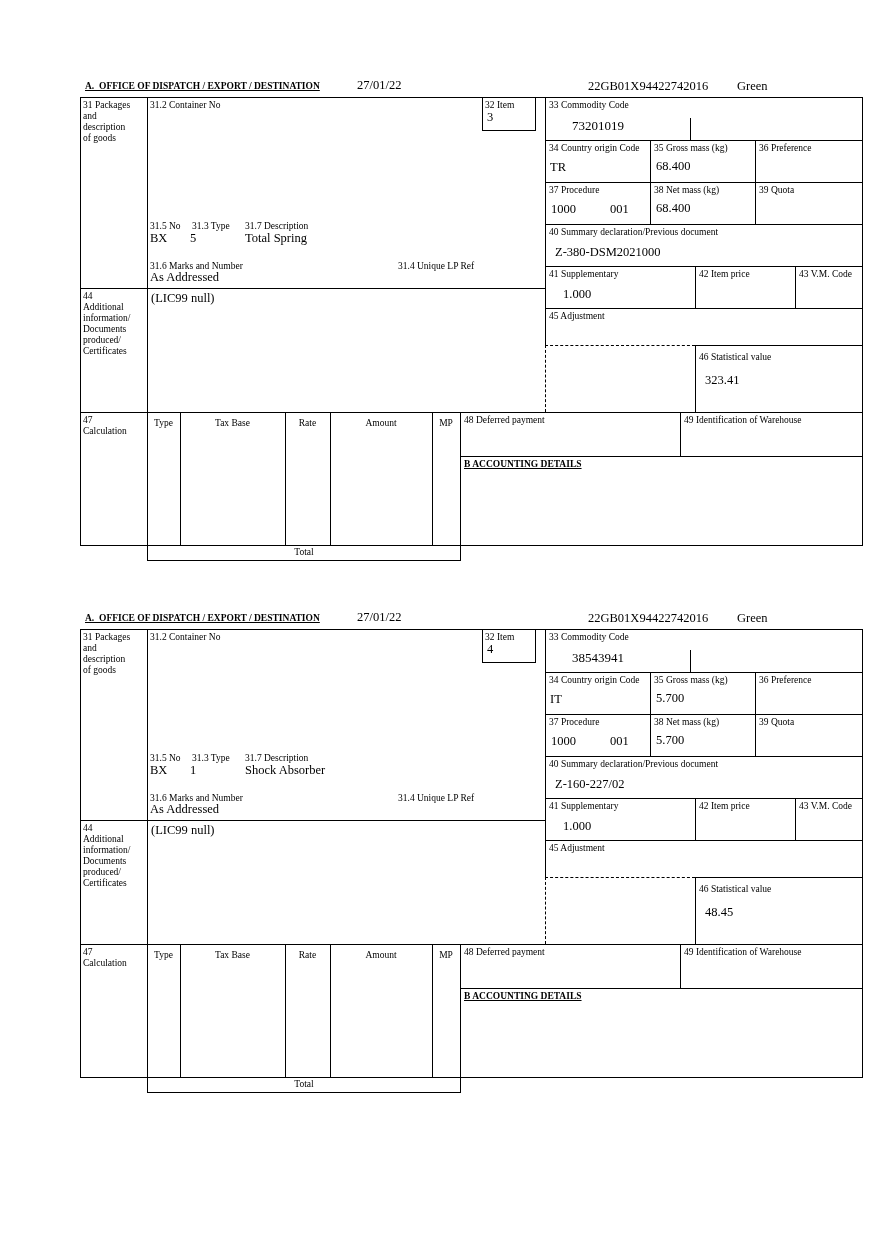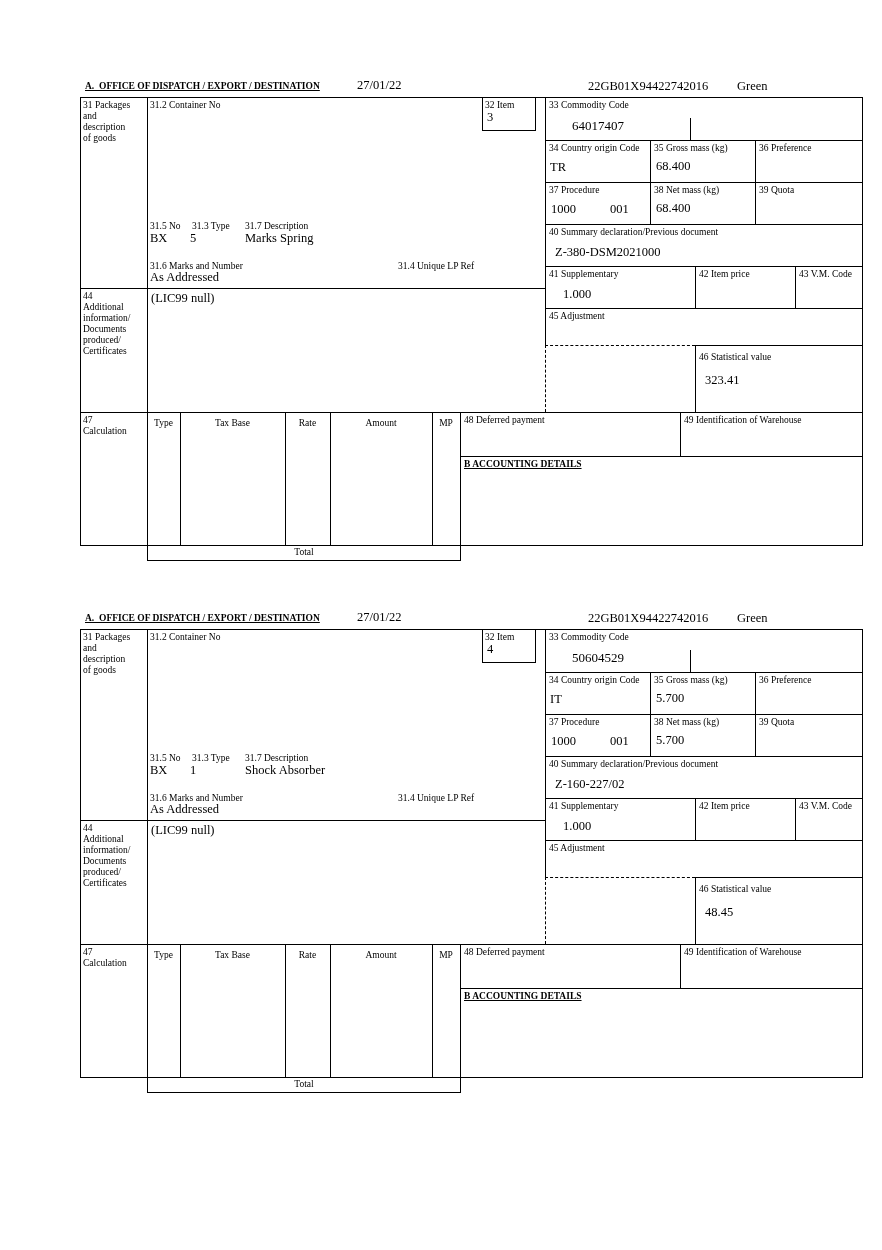--- a/index.html
+++ b/index.html
@@ -64,21 +64,21 @@
   <div class="vline" style="left:680px;top:334px;height:44px"></div>
 
   <div class="wrap lbl" style="left:83px;top:22px;width:62px">31 Packages
 and
 description
 of goods</div>
   <div class="t lbl" style="left:150px;top:22px">31.2 Container No</div>
   <div class="t lbl" style="left:485px;top:22px">32 Item</div>
   <div class="t val" style="left:487px;top:32px">3</div>
   <div class="t lbl" style="left:549px;top:22px">33 Commodity Code</div>
-  <div class="t big" style="left:572px;top:40px">64017407</div>
+  <div class="t big" style="left:572px;top:40px">73201019</div>
   <div class="t lbl" style="left:549px;top:65px">34 Country origin Code</div>
   <div class="t val" style="left:550px;top:82px">TR</div>
   <div class="t lbl" style="left:654px;top:65px">35 Gross mass (kg)</div>
   <div class="t val" style="left:656px;top:81px">68.400</div>
   <div class="t lbl" style="left:759px;top:65px">36 Preference</div>
   <div class="t lbl" style="left:549px;top:107px">37 Procedure</div>
   <div class="t val" style="left:551px;top:124px">1000</div>
   <div class="t val" style="left:610px;top:124px">001</div>
   <div class="t lbl" style="left:654px;top:107px">38 Net mass (kg)</div>
   <div class="t val" style="left:656px;top:123px">68.400</div>
@@ -90,21 +90,21 @@
   <div class="t lbl" style="left:699px;top:191px">42 Item price</div>
   <div class="t lbl" style="left:799px;top:191px">43 V.M. Code</div>
   <div class="t lbl" style="left:549px;top:233px">45 Adjustment</div>
   <div class="t lbl" style="left:699px;top:274px">46 Statistical value</div>
   <div class="t val" style="left:705px;top:295px">323.41</div>
   <div class="t lbl" style="left:150px;top:143px">31.5 No</div>
   <div class="t lbl" style="left:192px;top:143px">31.3 Type</div>
   <div class="t lbl" style="left:245px;top:143px">31.7 Description</div>
   <div class="t val" style="left:150px;top:153px">BX</div>
   <div class="t val" style="left:190px;top:153px">5</div>
-  <div class="t val" style="left:245px;top:153px">Marks Spring</div>
+  <div class="t val" style="left:245px;top:153px">Total Spring</div>
   <div class="t lbl" style="left:150px;top:183px">31.6 Marks and Number</div>
   <div class="t lbl" style="left:398px;top:183px">31.4 Unique LP Ref</div>
   <div class="t val" style="left:150px;top:192px">As Addressed</div>
   <div class="wrap lbl" style="left:83px;top:213px;width:62px">44
 Additional
 information/
 Documents
 produced/
 Certificates</div>
   <div class="t val" style="left:151px;top:213px">(LIC99 null)</div>
@@ -164,21 +164,21 @@
   <div class="vline" style="left:680px;top:334px;height:44px"></div>
 
   <div class="wrap lbl" style="left:83px;top:22px;width:62px">31 Packages
 and
 description
 of goods</div>
   <div class="t lbl" style="left:150px;top:22px">31.2 Container No</div>
   <div class="t lbl" style="left:485px;top:22px">32 Item</div>
   <div class="t val" style="left:487px;top:32px">4</div>
   <div class="t lbl" style="left:549px;top:22px">33 Commodity Code</div>
-  <div class="t big" style="left:572px;top:40px">50604529</div>
+  <div class="t big" style="left:572px;top:40px">38543941</div>
   <div class="t lbl" style="left:549px;top:65px">34 Country origin Code</div>
   <div class="t val" style="left:550px;top:82px">IT</div>
   <div class="t lbl" style="left:654px;top:65px">35 Gross mass (kg)</div>
   <div class="t val" style="left:656px;top:81px">5.700</div>
   <div class="t lbl" style="left:759px;top:65px">36 Preference</div>
   <div class="t lbl" style="left:549px;top:107px">37 Procedure</div>
   <div class="t val" style="left:551px;top:124px">1000</div>
   <div class="t val" style="left:610px;top:124px">001</div>
   <div class="t lbl" style="left:654px;top:107px">38 Net mass (kg)</div>
   <div class="t val" style="left:656px;top:123px">5.700</div>

